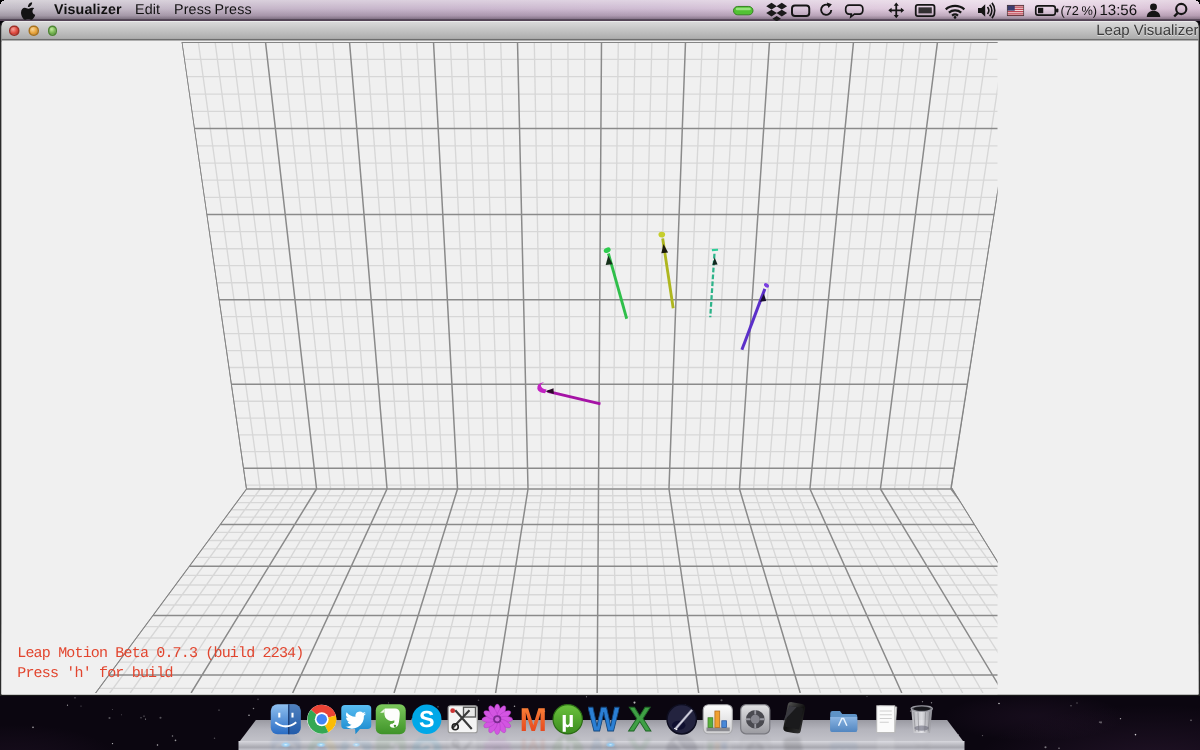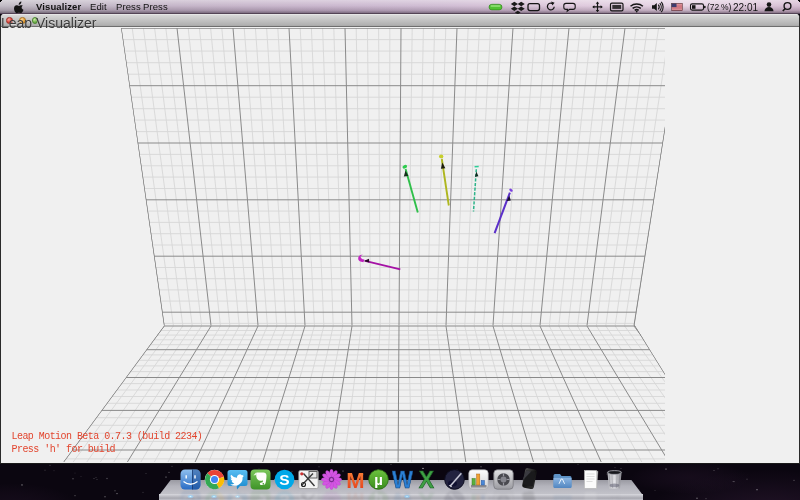--- a/index.html
+++ b/index.html
@@ -10,21 +10,21 @@
  border-bottom:1px solid #544456}
 .mi{position:absolute;top:1.2px;font-size:9.5px;color:#111;letter-spacing:0.1px}
 .mi.b{font-weight:bold}
 .ms{position:absolute;top:2px;color:#111}
 #corner-l,#corner-r{position:absolute;top:0;width:4px;height:4px;z-index:40;background:#000}
 #corner-l{left:0;-webkit-mask:radial-gradient(circle 4px at 4px 4px,transparent 4px,#000 0);mask:radial-gradient(circle 4px at 4px 4px,transparent 4px,#000 0)}
 #corner-r{right:0;-webkit-mask:radial-gradient(circle 4px at 0 4px,transparent 4px,#000 0);mask:radial-gradient(circle 4px at 0 4px,transparent 4px,#000 0)}
 #window{position:absolute;left:0;top:14px;width:800px;height:449.5px;z-index:10;border-left:1px solid #2a2a2a;border-right:1px solid #2a2a2a;border-bottom:1.5px solid #1a1a1a;border-radius:4px 4px 0 0;overflow:hidden;background:#f0f0f0}
 #titlebar{position:absolute;left:0;top:0;width:100%;height:12.5px;background:linear-gradient(to bottom,#f4f4f4,#d8d8d8 8%,#c6c6c6 45%,#b0b0b0 92%,#a6a6a6);border-bottom:1px solid #6e6e6e}
 .tl{position:absolute;top:3.4px;width:6.6px;height:6.6px;border-radius:50%;border:0.5px solid}
-#wtitle{position:absolute;left:0;right:0;top:1.4px;text-align:left;font-size:14px;color:#3a3a3a;text-shadow:0 1px 0 rgba(255,255,255,0.5)}
+#wtitle{position:absolute;left:0;right:0;top:1.4px;text-align:right;font-size:10px;color:#3a3a3a;text-shadow:0 1px 0 rgba(255,255,255,0.5)}
 #content{position:absolute;left:0;top:13.5px;width:664px;height:435.5px;background:#f0f0f0;overflow:hidden}
 #content>svg{top:-27.5px !important;position:absolute;left:0}
 .red{position:absolute;font-family:"Liberation Mono",monospace;font-size:10px;letter-spacing:-0.55px;color:#e2452e;white-space:pre}
 #dock{position:absolute;left:0;top:0;width:800px;height:500px;z-index:20}
 #shelf{position:absolute;left:160px;top:480px;width:482px;height:14px;background:linear-gradient(to bottom,#9a9aa2,#b4b4bc 45%,#c2c2c9);clip-path:polygon(2.2% 0,97.8% 0,100% 100%,0 100%)}
 #shelffront{position:absolute;left:159px;top:494px;width:484px;height:6px;background:linear-gradient(to bottom,#d8d8de,#a8a8b0 70%,#c4c4cc)}
 .ic{position:absolute;z-index:6}
 .ic svg{display:block}
 .rf{transform:scaleY(-1);opacity:0.12;filter:blur(1.2px) saturate(0.7)}
 </style></head>
@@ -544,16 +544,16 @@
 <path d="M764.5 11.3c0-2.6 2-4.2 4.5-4.2s4.5 1.6 4.5 4.2z" fill="#151515"></path>
 
 <circle cx="787.5" cy="6" r="3.4" fill="none" stroke="#151515" stroke-width="1.4"></circle>
 <line x1="785" y1="8.7" x2="782.8" y2="11" stroke="#151515" stroke-width="1.6"></line>
 </svg>
 <span class="mi b" style="left:36px">Visualizer</span>
 <span class="mi" style="left:90px">Edit</span>
 <span class="mi" style="left:116px">Press</span>
 <span class="mi" style="left:143px">Press</span>
 <span class="ms" style="left:707px;font-size:8.5px">(72 %)</span>
-<span class="ms" style="left:733px;font-size:10px">22:01</span>
+<span class="ms" style="left:733px;font-size:10px">13:56</span>
 </div>
 <div id="corner-l"></div>
     <div id="corner-r"></div>
 </div>
 </body></html>

